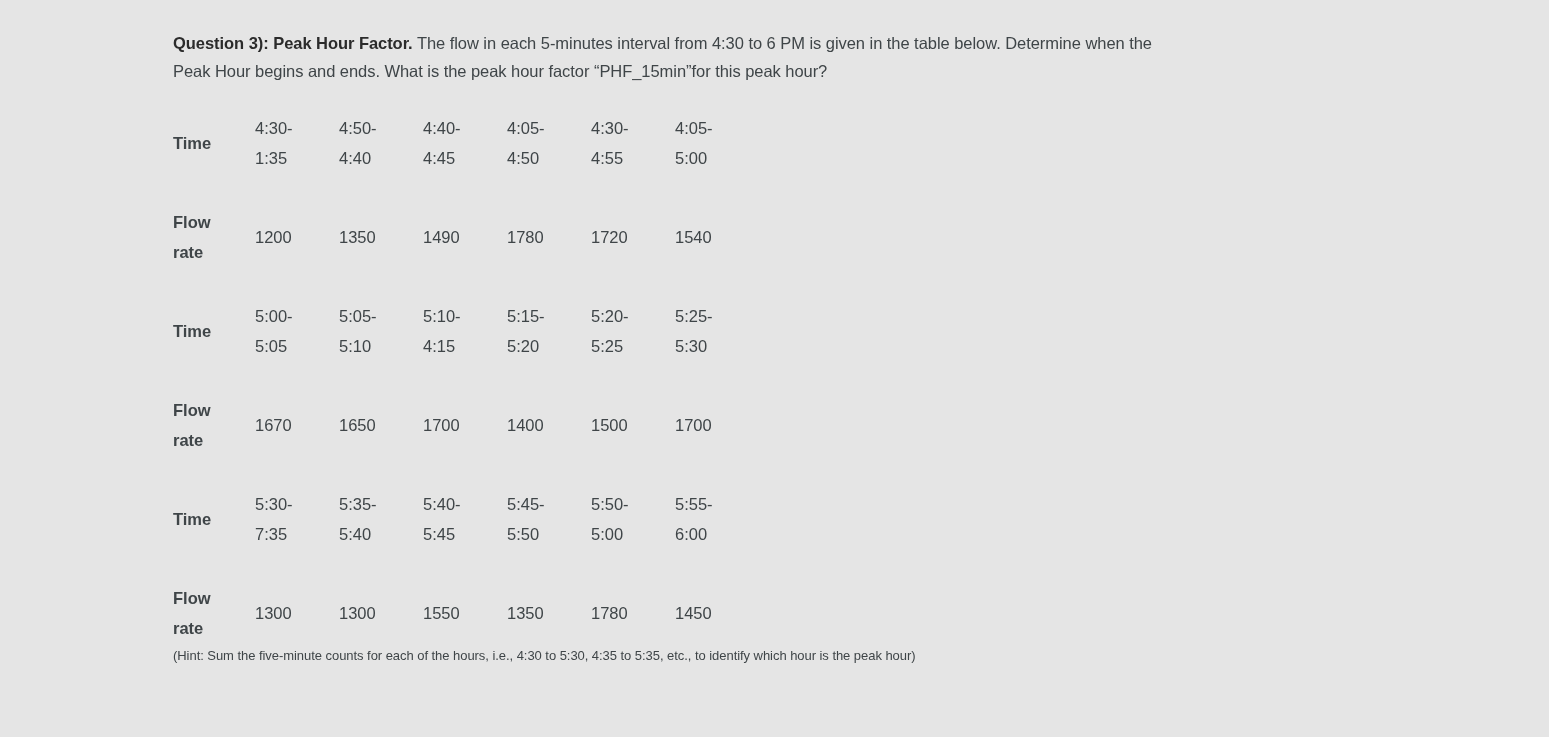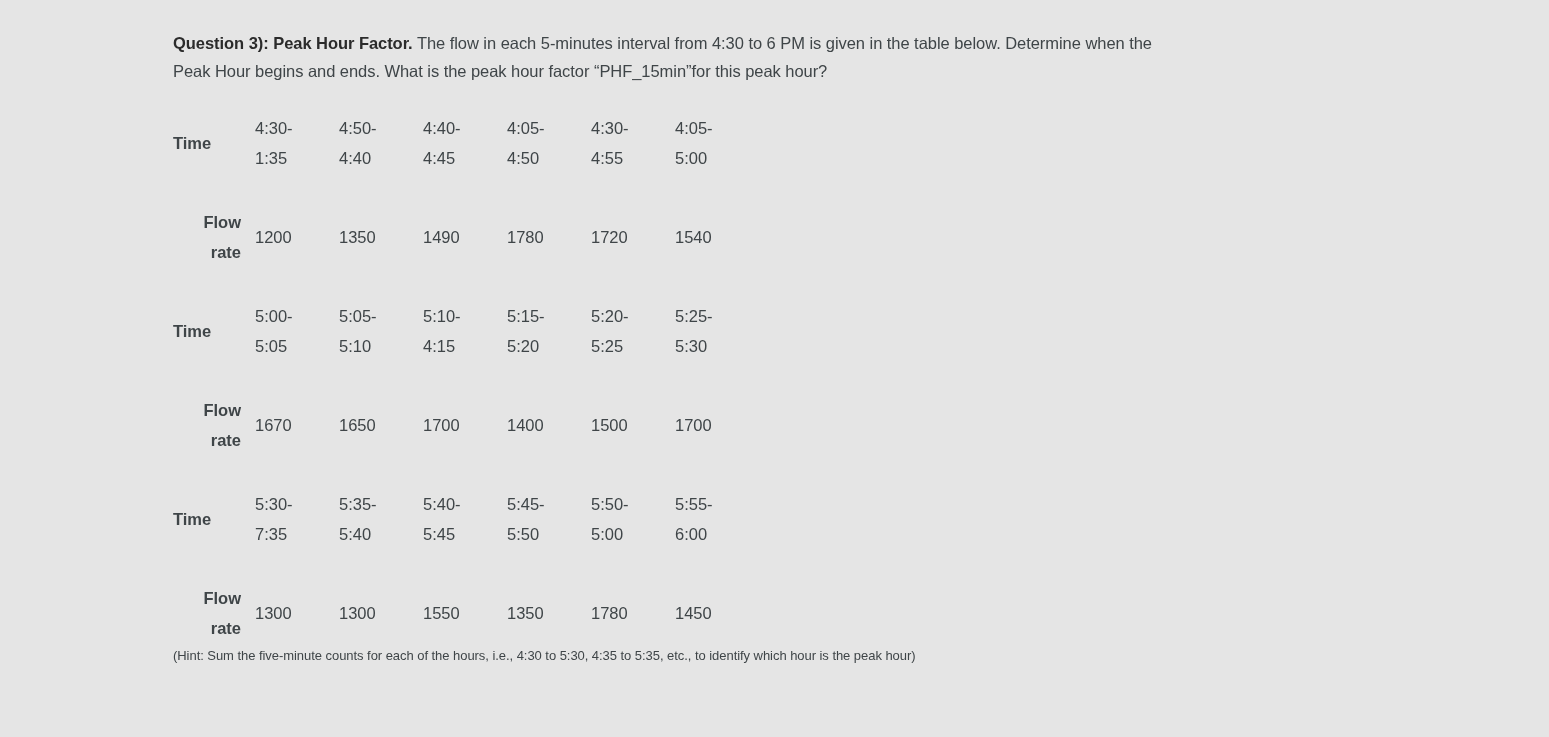--- a/index.html
+++ b/index.html
@@ -69,21 +69,20 @@
   }
   .time-row td,
   .flow-row td {
     height: 94px;
   }
   .time-cell span {
     display: block;
   }
   .label-flow span {
     display: block;
-    text-align: right;
   }
 
   
   .hint {
     position: absolute;
     left: 173px;
     top: 628px;
     width: 1040px;
     font-size: 13px;
     line-height: 30px;

